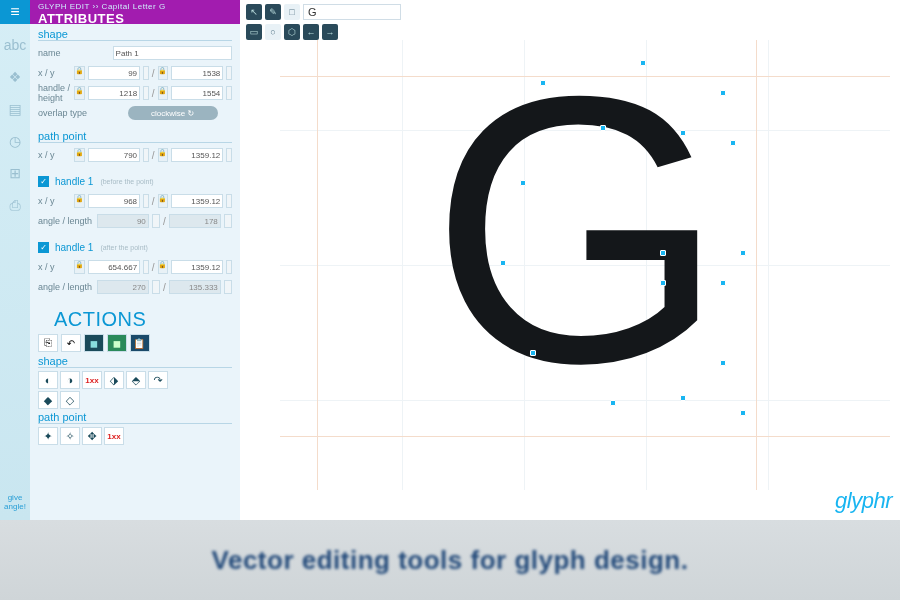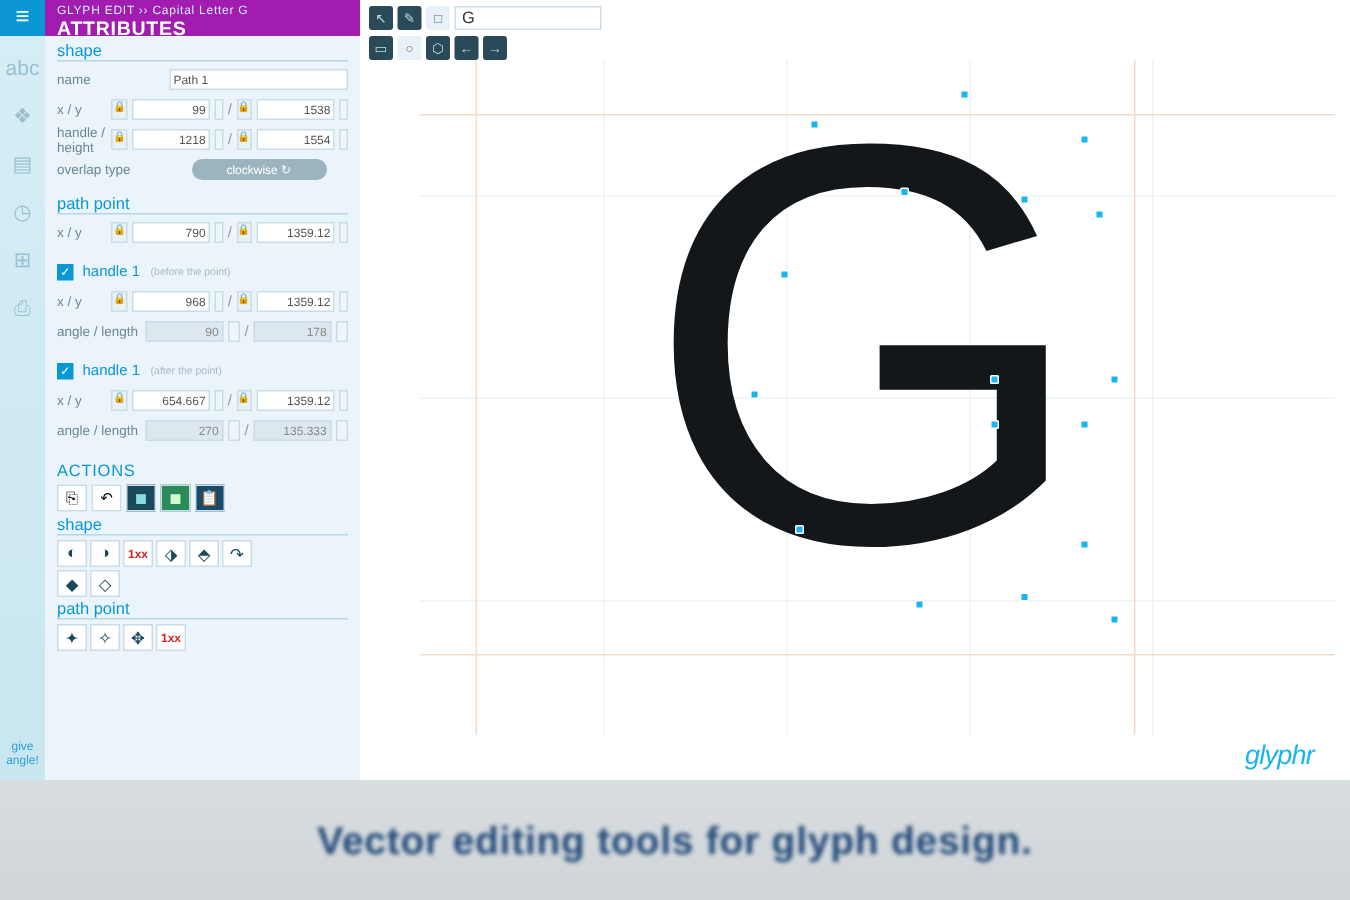--- a/index.html
+++ b/index.html
@@ -9,21 +9,21 @@
 .burger { width:30px; height:24px; background:#0b97d4; color:#fff; display:flex; align-items:center; justify-content:center; font-size:16px; cursor:pointer; }
 .rail-icon { width:22px; height:22px; margin-top:10px; color:#9abfd0; font-size:14px; display:flex; align-items:center; justify-content:center; cursor:pointer; }
 .rail-spacer { flex:1; }
 .rail-give { font-size:8px; color:#2a9fd6; text-align:center; margin-bottom:8px; cursor:pointer; line-height:1.1; }
 .panel { width:210px; background:#eaf4fa; display:flex; flex-direction:column; font-size:10px; overflow:hidden; }
 .panel-head { background:#a21caf; color:#9bd3ec; height:24px; padding:2px 8px 0; font-size:8px; letter-spacing:0.5px; }
 .panel-head .crumb { color:#cfeffc; font-size:8px; }
 .panel-head .title { color:#fff; font-size:13px; font-weight:600; letter-spacing:0.5px; }
 .sect { padding:4px 8px 2px; }
 .sect h4 { color:#0b97d4; font-size:11px; font-weight:500; border-bottom:1px solid #b8d6e6; margin-bottom:3px; }
-.sect h3 { color:#0b97d4; font-size:11px; font-weight:500; letter-spacing:0.5px; margin:4px 0 3px; }
+.sect h3 { color:#0b97d4; font-size:20px; font-weight:500; letter-spacing:0.5px; margin:4px 16px 3px; }
 .row { display:flex; align-items:center; height:18px; gap:3px; margin-bottom:2px; }
 .lbl { color:#6b8794; font-size:9px; width:72px; }
 .inp { width:52px; height:14px; background:#fff; border:1px solid #c9dde8; font-size:8px; padding:0 2px; text-align:right; color:#555; }
 .inp.name { width:120px; text-align:left; }
 .spn { width:10px; height:14px; background:#f0f5f8; border:1px solid #c9dde8; display:inline-block; }
 .lock { width:12px; height:14px; background:#e8f1f6; border:1px solid #c9dde8; display:inline-block; font-size:7px; text-align:center; color:#888; }
 .slash { color:#999; font-size:10px; }
 .pill { width:90px; height:14px; background:#9bb4c0; border-radius:7px; color:#fff; font-size:8px; display:flex; align-items:center; justify-content:center; margin:0 auto; }
 .pt-row { display:flex; gap:2px; }
 .pt-btn { width:16px; height:14px; background:#e2edf3; border:1px solid #c9dde8; cursor:pointer; }
@@ -49,21 +49,21 @@
 .tr { position:absolute; top:4px; right:6px; display:flex; gap:3px; align-items:center; }
 .tr-btn { width:16px; height:16px; background:#2a4a5a; border-radius:2px; cursor:pointer; }
 .tr-btn.blue { background:#0b97d4; }
 .tr-val { width:28px; height:16px; background:#fff; border:1px solid #d0dde6; font-size:9px; text-align:center; line-height:14px; color:#555; }
 .grid { position:absolute; inset:40px 10px 30px 40px; }
 .gl-h,.gl-v { position:absolute; background:#eef3f6; }
 .gl-h { left:0; right:0; height:1px; } .gl-v { top:0; bottom:0; width:1px; }
 .gm { position:absolute; background:#f4dccb; } .gm.h{left:0;right:0;height:1px;} .gm.v{top:0;bottom:0;width:1px;}
 .glyph { position:absolute; font-family:Helvetica,Arial,sans-serif; font-size:380px; font-weight:500; color:#14171a; left:190px; top:40px; line-height:1; }
 .pt { position:absolute; width:6px; height:6px; background:#19b5f1; border:1px solid #fff; border-radius:1px; }
-.logo { position:absolute; bottom:6px; right:24px; font-size:18px; color:#19b5f1; font-weight:300; font-style:italic; letter-spacing:-0.5px; }
+.logo { position:absolute; bottom:6px; right:8px; font-size:22px; color:#19b5f1; font-weight:300; font-style:italic; letter-spacing:-0.5px; }
 .caption { width:900px; height:80px; background:linear-gradient(#d8dde0,#cfd5d8); display:flex; align-items:center; justify-content:center; }
 .caption span { font-size:26px; font-weight:700; color:#234a7a; filter:blur(1.5px); letter-spacing:0.5px; }
 </style>
 </head>
 <body>
 
 <div id="app">
  <div class="rail">
   <div class="burger">≡</div>
   <div class="rail-icon">abc</div>

